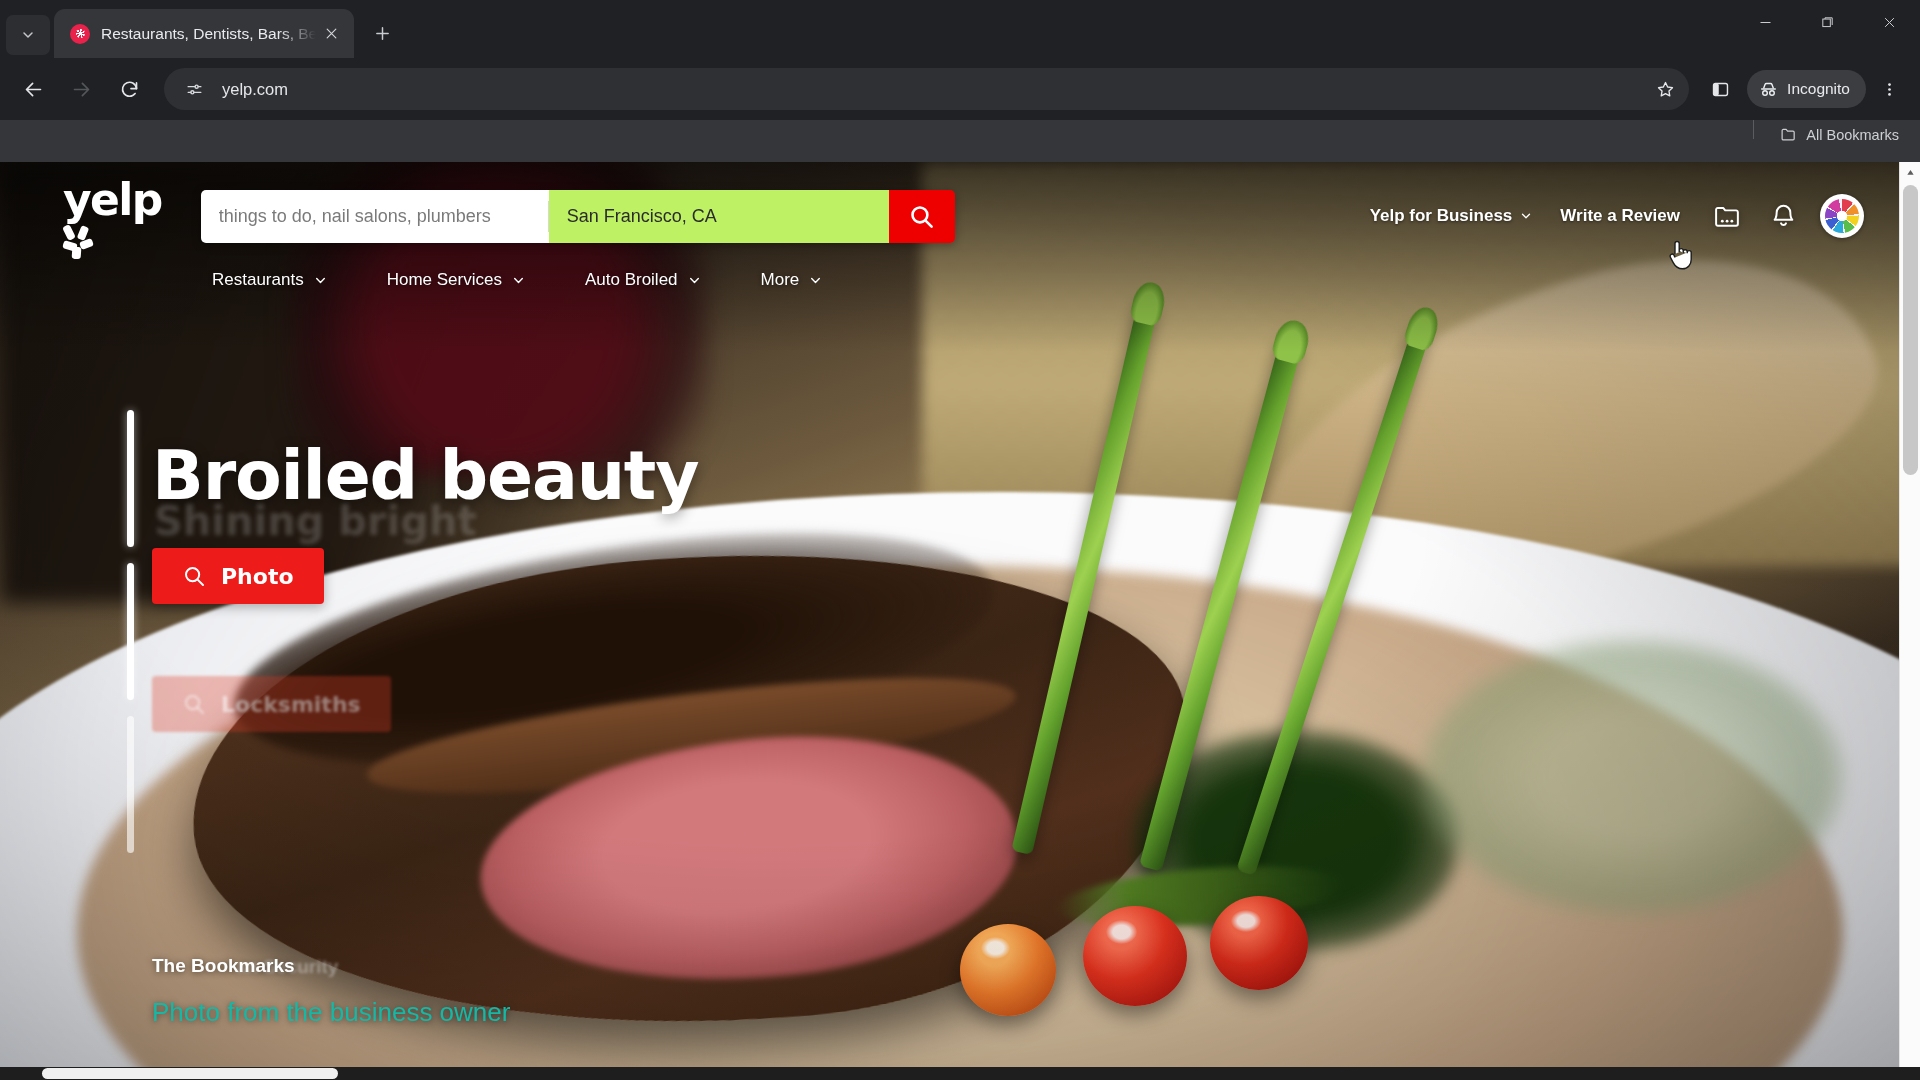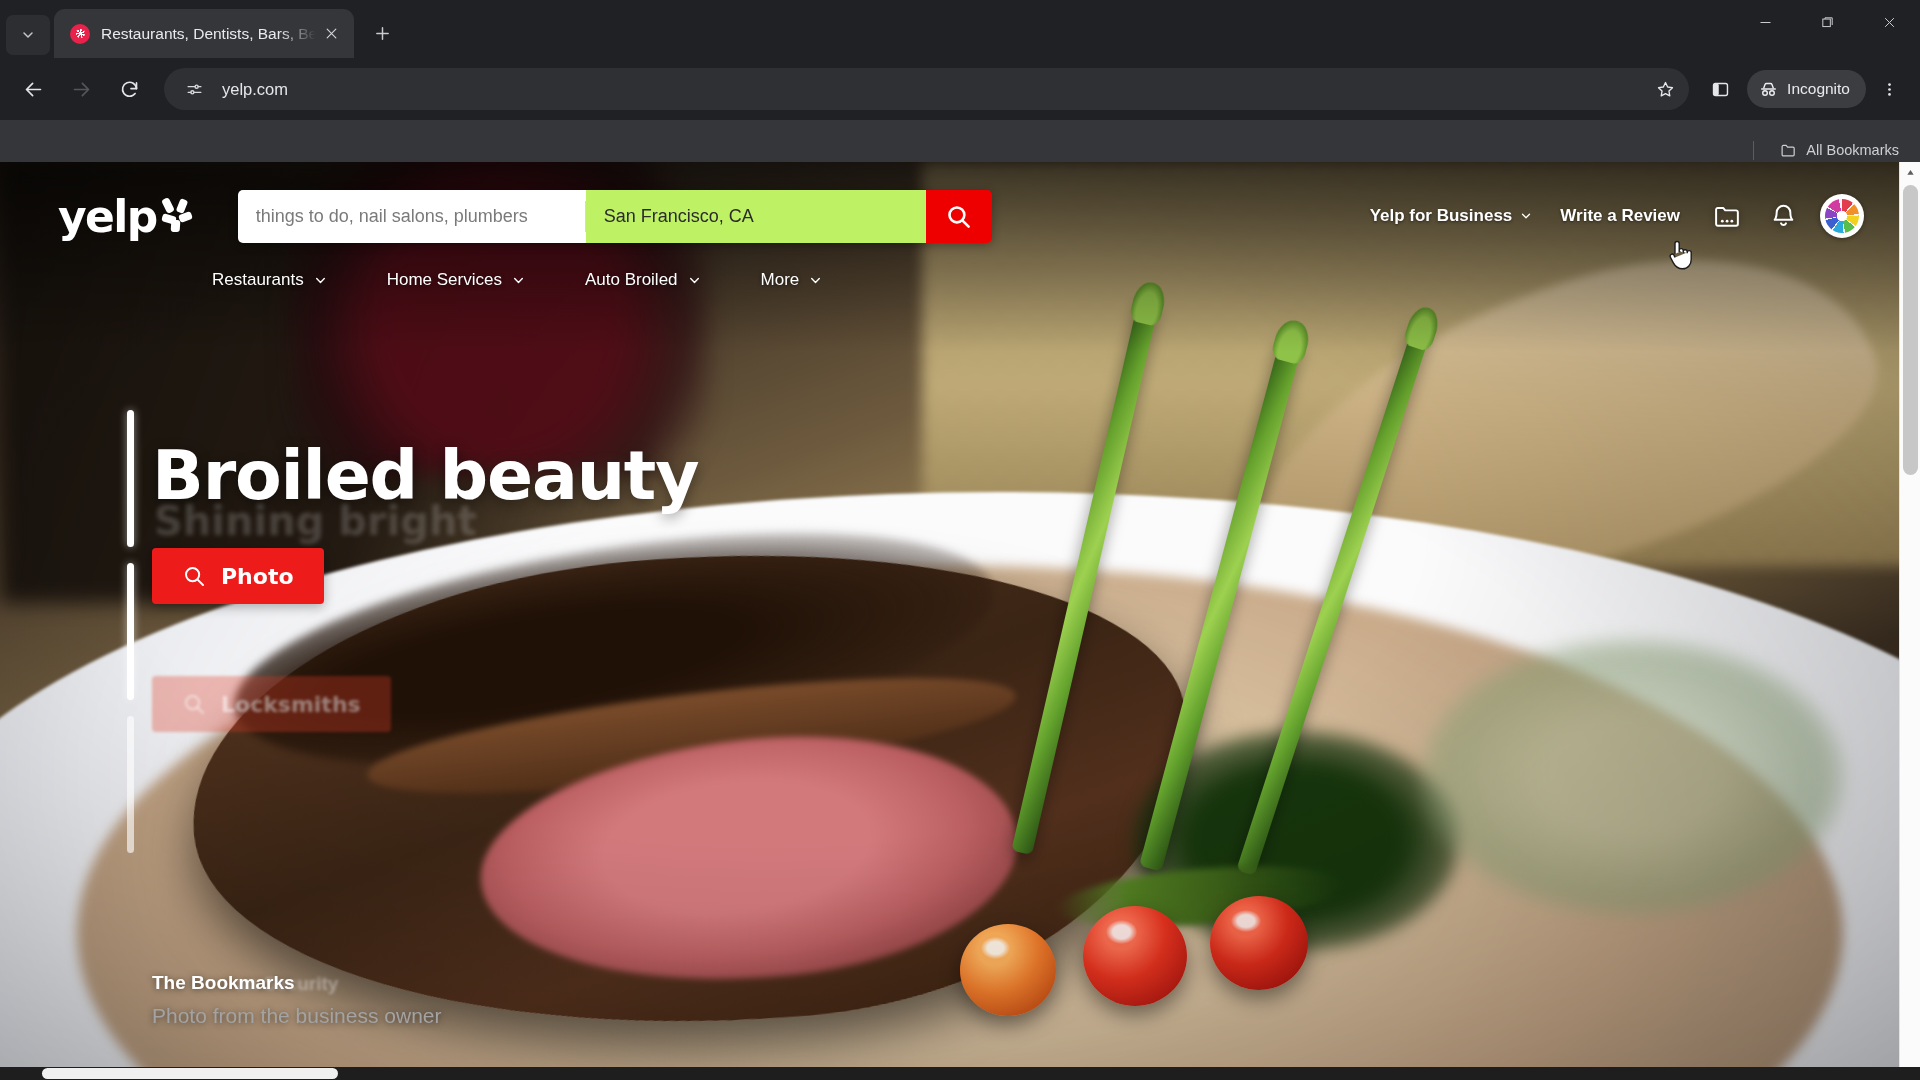--- a/index.html
+++ b/index.html
@@ -129,21 +129,21 @@
   .kebab {
     width: 40px; height: 44px; flex: 0 0 auto; margin-left: 3px;
     display: flex; align-items: center; justify-content: center;
     border-radius: 50%; cursor: pointer;
   }
   .kebab svg { width: 17px; height: 17px; }
 
   
   .bookmarks {
     height: 60px; background: #35363a;
-    display: flex; align-items: center; justify-content: flex-end;
+    display: flex; align-items: flex-start; justify-content: flex-end;
     padding-right: 13px;
   }
   .bm-sep { width: 1px; height: 19px; background: #5b5c60; margin-right: 18px; }
   .bm-all {
     display: flex; align-items: center; gap: 9px;
     padding: 6px 8px; border-radius: 5px; cursor: pointer;
   }
   .bm-all svg { width: 17px; height: 17px; }
   .bm-all span { font-size: 14.5px; color: #cdd0d4; white-space: nowrap; }
 
@@ -285,20 +285,21 @@
     position: absolute; left: 0; top: 0; width: 100%; z-index: 10;
     padding: 18px 0 0 0;
   }
   .yh-row {
     display: flex; align-items: center; padding: 0 56px 0 58px; height: 72px;
   }
   .yelp-logo {
     font-size: 44px; font-weight: 700; color: #fff; letter-spacing: -1.6px;
     display: flex; align-items: baseline; cursor: pointer;
     font-family: "DejaVu Sans", sans-serif;
+    flex-direction: column;
   }
   .yelp-burst {
     width: 32px; height: 34px; margin-left: 5px; position: relative; display: inline-block;
   }
   .yelp-burst i {
     position: absolute; background: #fff; border-radius: 3px; display: block;
   }
   .yb1 { width: 8px;  height: 15px; left: 2px;  top: 0px;   transform: rotate(-26deg); border-radius: 4px 4px 2px 2px; }
   .yb2 { width: 14px; height: 8px;  left: 0px;  top: 17px;  transform: rotate(16deg);  border-radius: 4px; }
   .yb3 { width: 8px;  height: 14px; left: 16px; top: 1px;   transform: rotate(22deg);  border-radius: 4px 4px 2px 2px; }
@@ -419,21 +420,21 @@
   .attr-biz {
     font-size: 19px; font-weight: 700; color: #fff;
     text-shadow: 0 1px 6px rgba(0,0,0,.55); position: relative; z-index: 2;
   }
   .attr-ghost {
     position: absolute; left: 84px; top: 1px;
     font-size: 19px; font-weight: 700; color: rgba(235,235,235,.42);
     filter: blur(1.4px); white-space: nowrap; z-index: 1;
   }
   .attr-photo {
-    font-size: 21px; color: #a3a3a3; margin-top: 6px;
+    font-size: 26px; color: #14b8a6; margin-top: 16px;
     text-shadow: 0 1px 6px rgba(0,0,0,.5);
   }
 
   
   .vscroll {
     position: absolute; right: 0; top: 0; width: 21px; height: 100%;
     background: #fbfbfb; border-left: 1px solid #e3e3e3; z-index: 20;
   }
   .vs-arrow {
     width: 21px; height: 21px; display: flex; align-items: center; justify-content: center; cursor: pointer;

